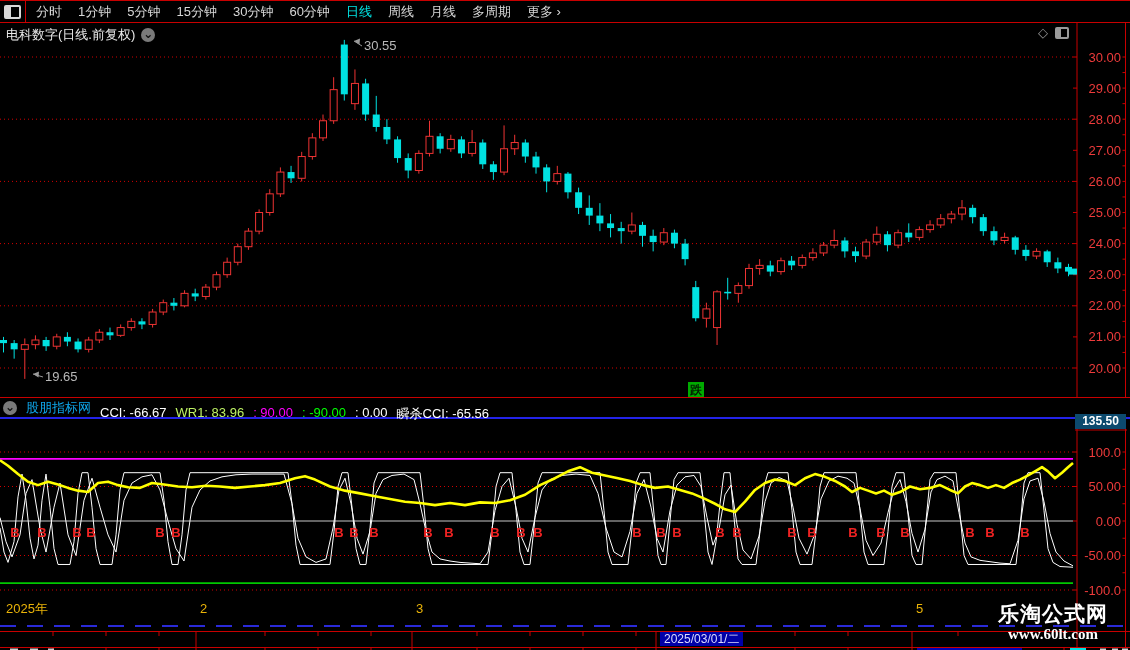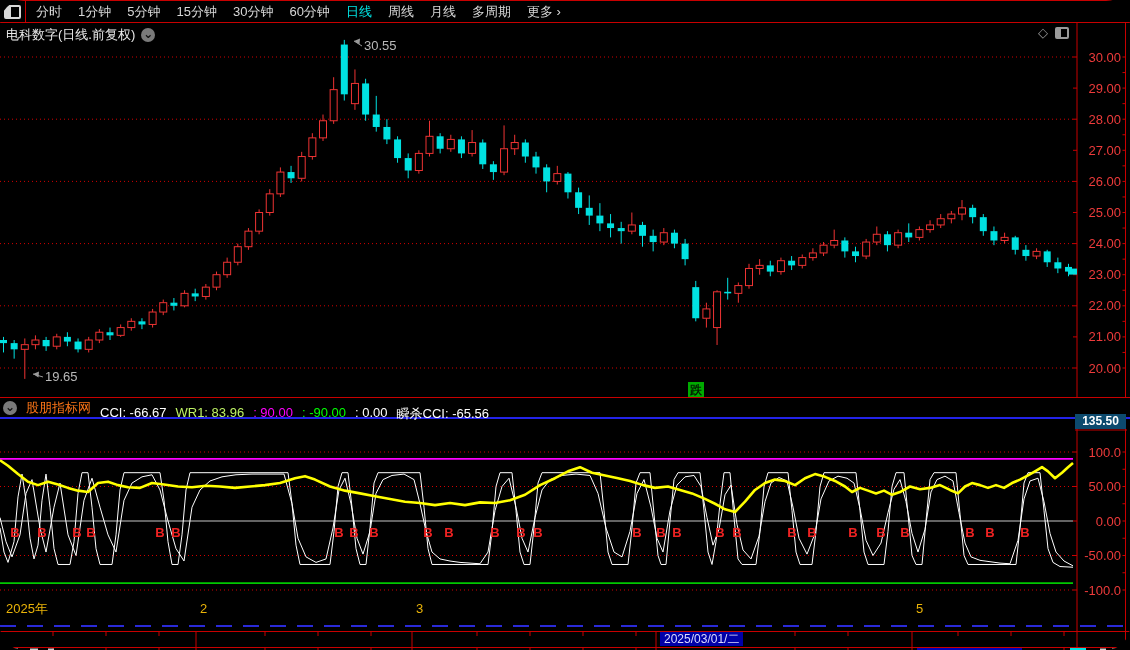--- a/index.html
+++ b/index.html
@@ -1,17 +1,17 @@
 <!DOCTYPE html>
 <html><head>
 <meta charset="utf-8">
 <style>
   html,body{margin:0;padding:0;background:#000;}
   #app{position:relative;width:1130px;height:650px;background:#000;overflow:hidden;
-       font-family:"Liberation Sans","DejaVu Sans",sans-serif;border-radius:24px;}
+       font-family:"Liberation Sans","DejaVu Sans",sans-serif;}
   
   #toolbar{position:absolute;left:0;top:0;width:1130px;height:23px;box-sizing:border-box;
            border-top:1px solid #c80000;border-bottom:1px solid #c80000;display:flex;align-items:center;z-index:5;background:#000;}
   #tb-icon-wrap{width:25px;align-self:stretch;border-right:1px solid #c80000;display:flex;align-items:center;justify-content:center;}
   .win-icon{display:inline-block;width:13px;height:10px;border:2px solid #d8d8d8;border-radius:2px;position:relative;}
   .win-icon::after{content:'';position:absolute;left:0;top:0;bottom:0;width:5px;background:#d8d8d8;}
   #tb-periods{display:flex;gap:16px;margin-left:10px;font-size:13px;color:#d8d8d8;white-space:nowrap;}
   .period.active{color:#00e5e5;}
   #tb-actions{position:absolute;right:0;top:0;height:100%;display:flex;font-size:13px;color:#ef4545;}
   .action{padding:0 10px;border-left:1px solid #c80000;display:flex;align-items:center;white-space:nowrap;}
@@ -22,21 +22,21 @@
         font-size:12px;line-height:12px;text-align:center;font-weight:bold;}
   #corner-icons{position:absolute;left:1038px;top:25px;display:flex;align-items:center;gap:7px;z-index:4;color:#9a9a9a;font-size:13px;}
   .win-icon.small{width:10px;height:8px;border-color:#9a9a9a;}
   .win-icon.small::after{background:#9a9a9a;width:4px;}
   
   #cv{position:absolute;left:0;top:0;z-index:1;}
   
   #ind-header{position:absolute;left:0;top:397px;width:1130px;height:19px;box-sizing:content-box;
               border-top:1px solid #c80000;border-bottom:2px solid #2323e8;background:#000;
               display:flex;align-items:center;gap:9px;padding-left:3px;font-size:13px;z-index:2;white-space:nowrap;}
-  #ind-name{color:#f97316;text-align:right;}
+  #ind-name{color:#0ea5e9;text-align:right;}
   
   #value-box{position:absolute;left:1075px;top:414px;width:51px;height:15px;background:#0c4a6e;color:#fff;
              font-size:12px;line-height:15px;text-align:center;z-index:4;font-weight:bold;}
   
   .date-label{position:absolute;top:602px;font-size:13px;color:#eab308;z-index:3;white-space:nowrap;line-height:13px;}
   .date-label.hl{background:#0000a8;color:#d9d9ff;font-size:12px;height:14px;line-height:14px;padding:0 4px;top:632px;}
   
   #watermark{position:absolute;left:985px;top:602px;width:136px;text-align:center;color:#fff;font-weight:bold;z-index:6;}
   #wm1{font-size:21px;letter-spacing:1px;line-height:24px;}
   #wm2{font-size:15px;font-family:"Liberation Serif","DejaVu Serif",serif;line-height:16px;}
@@ -484,14 +484,18 @@
   <div id="value-box">135.50</div>
 
   <div id="date-axis">
       <span class="date-label" style="left: 6px;">2025年</span>
       <span class="date-label" style="left: 200px;">2</span>
       <span class="date-label" style="left: 416px;">3</span>
       <span class="date-label hl" style="left: 660px;">2025/03/01/二</span>
       <span class="date-label" style="left: 916px;">5</span>
     </div>
 
+  <div id="watermark">
+    <div id="wm1">乐淘公式网</div>
+    <div id="wm2">www.60lt.com</div>
+  </div>
 
 </div>
 
 </body></html>

